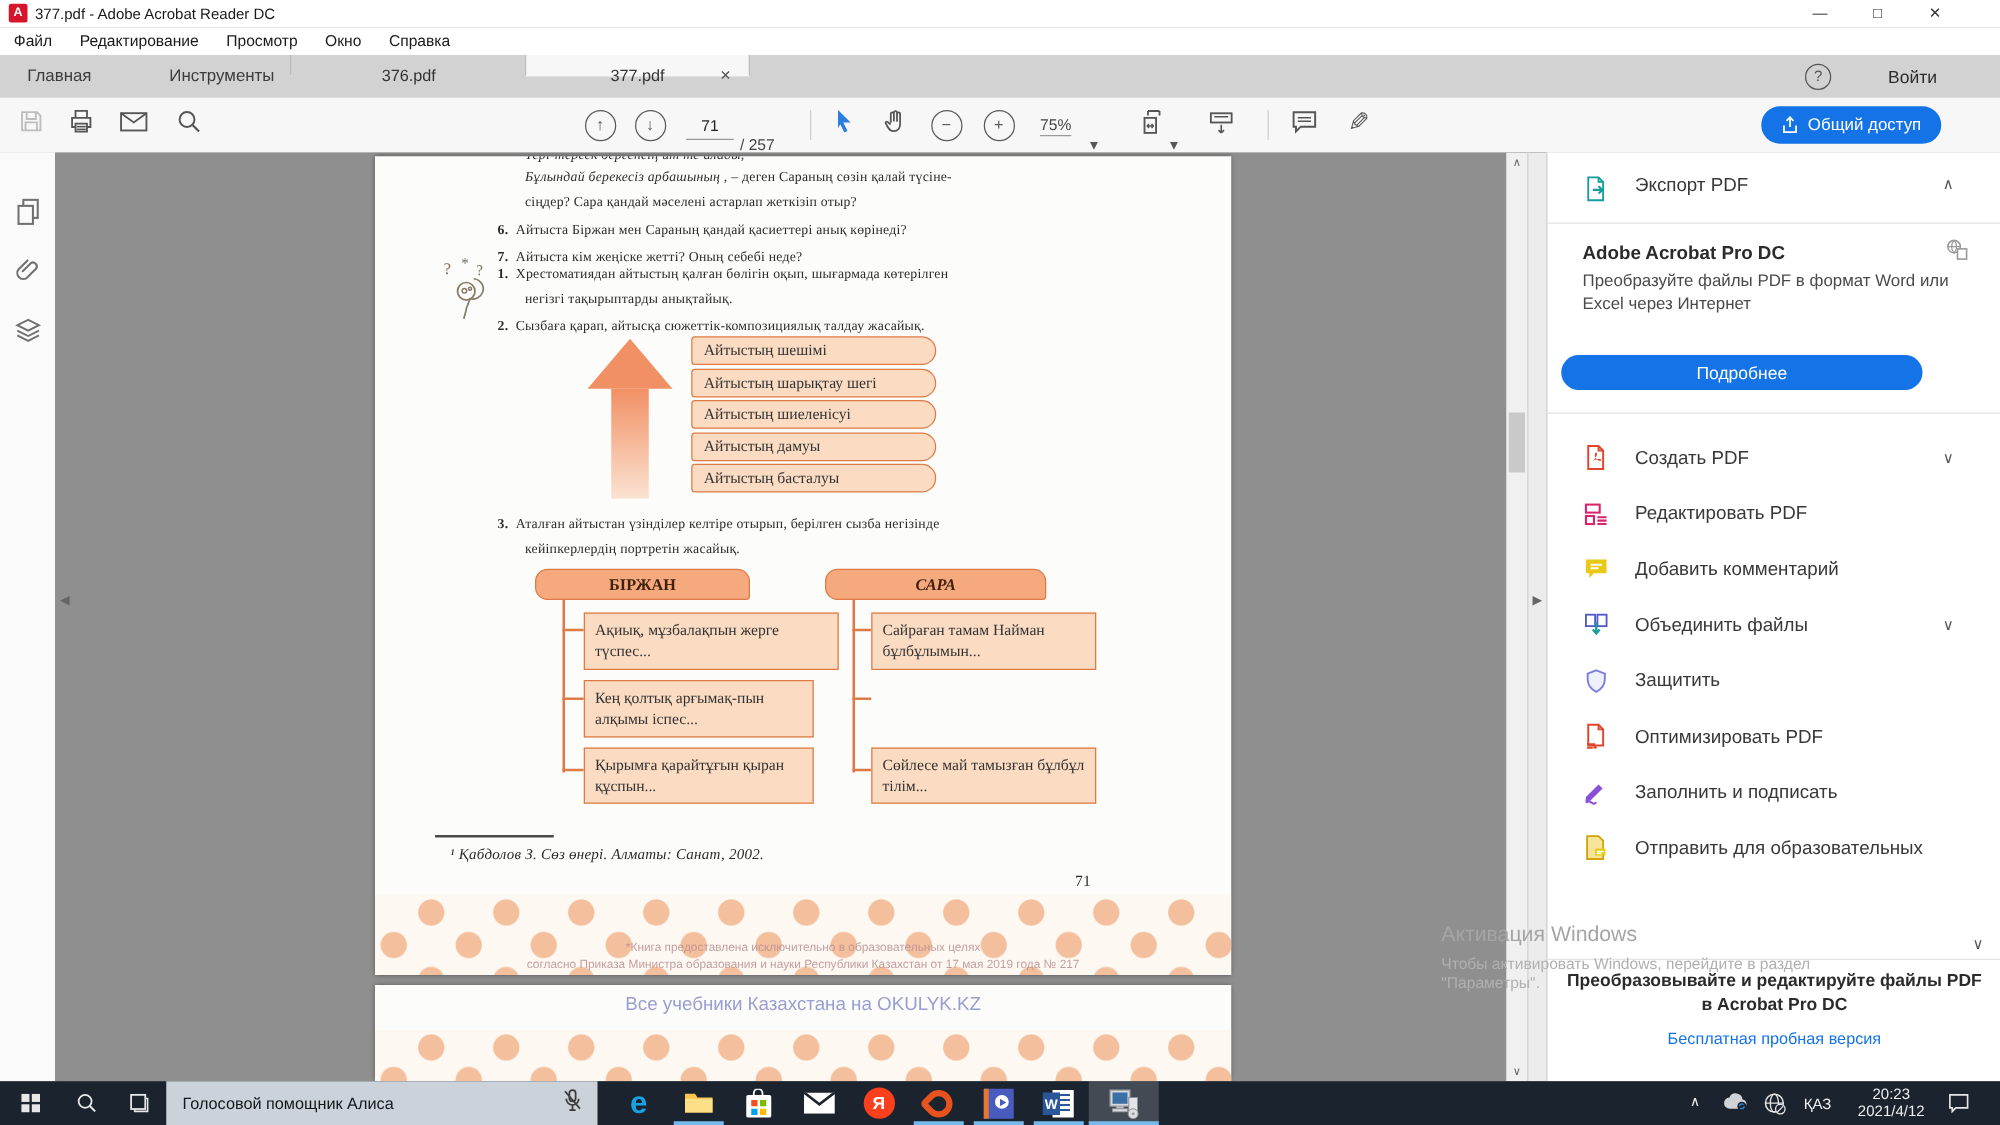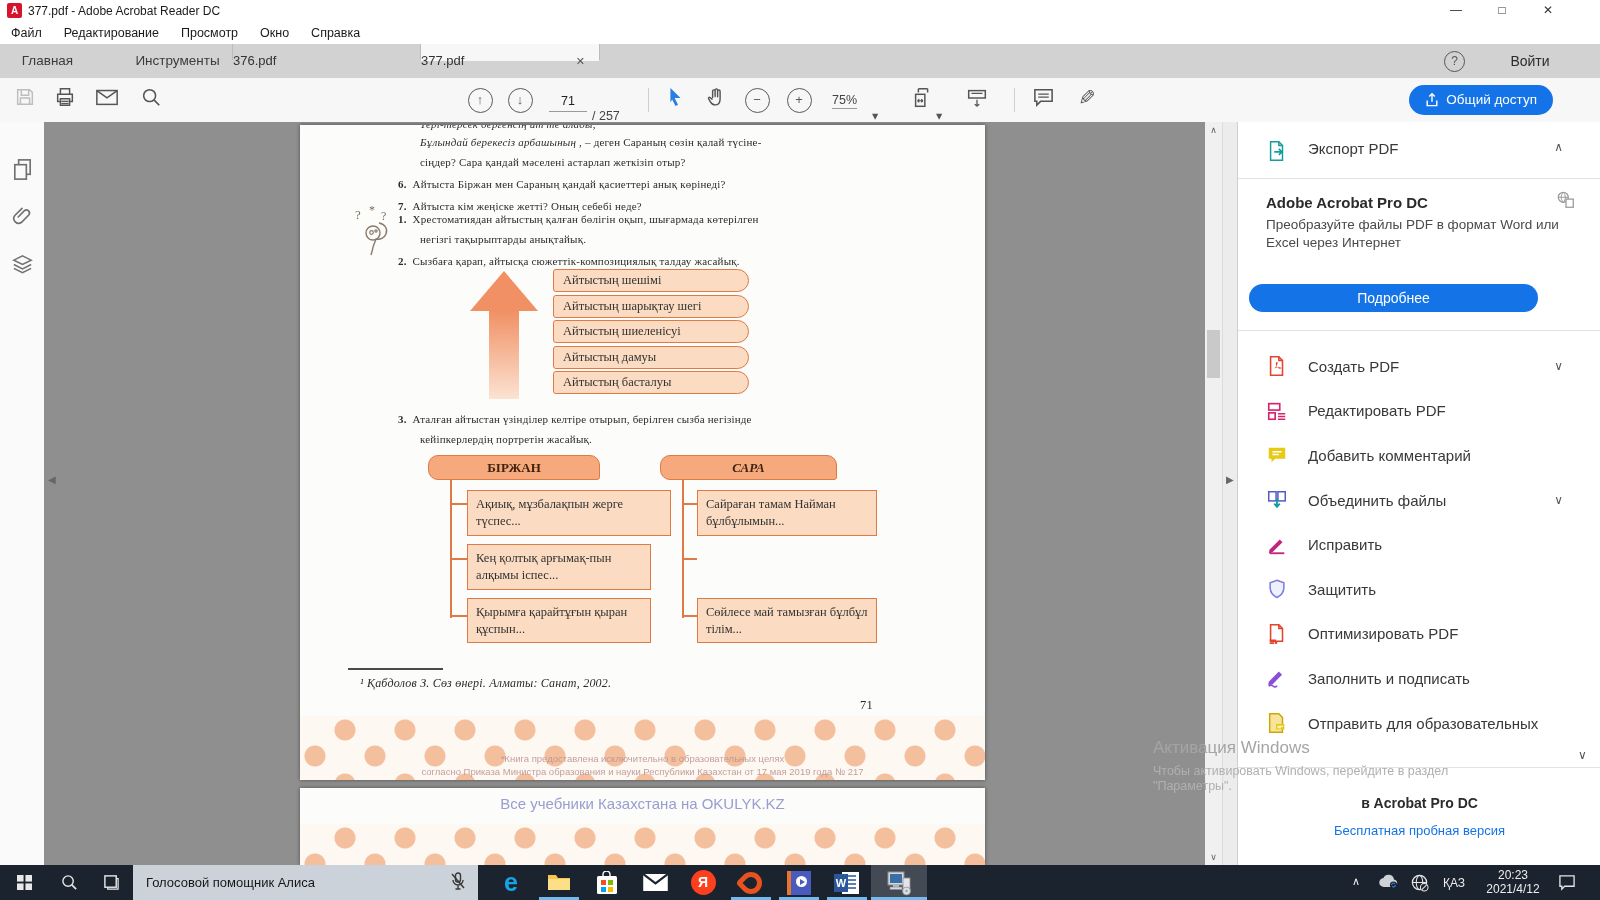--- a/index.html
+++ b/index.html
@@ -10,21 +10,21 @@
   #titlebar{position:absolute;left:0;top:0;width:1600px;height:22px;background:#fff;}
   #titlebar .appic{position:absolute;left:7px;top:3px;width:15px;height:15px;background:#d6152c;
      border-radius:2px;color:#fff;font-size:10px;font-weight:bold;text-align:center;line-height:15px;}
   #win-title{position:absolute;left:28px;top:0;height:22px;line-height:22px;font-size:12px;color:#1a1a1a;}
   .winbtn{position:absolute;top:0;width:44px;height:22px;text-align:center;line-height:20px;font-size:12px;color:#333;}
   #menubar{position:absolute;left:0;top:22px;width:1600px;height:22px;background:#fff;}
   .menu-item{float:left;height:22px;line-height:22px;font-size:12.5px;color:#1a1a1a;padding:0 11px;}
   
   #tabbar{position:absolute;left:0;top:44px;width:1600px;height:34px;background:#d2d2d2;border-bottom:1px solid #bcbcbc;}
   .tb-link{position:absolute;top:0;height:34px;line-height:34px;font-size:13.5px;color:#3c3c3c;text-align:center;}
-  .doc-tab{position:absolute;top:0;height:16px;line-height:34px;font-size:13px;color:#333;
+  .doc-tab{position:absolute;top:0;height:16px;line-height:34px;font-size:13px;color:#333;text-align:center;
            border-left:1px solid #bcbcbc;}
   .doc-tab.active{background:#f7f7f7;border-right:1px solid #bcbcbc;border-bottom:1px solid #f7f7f7;}
   .tab-close{position:absolute;right:14px;top:0;font-size:11px;color:#555;cursor:default;}
   .help-circle{position:absolute;width:19px;height:19px;border:1.6px solid #555;border-radius:50%;
      text-align:center;line-height:18px;font-size:12px;color:#555;}
   
   #toolbar{position:absolute;left:0;top:78px;width:1600px;height:44px;background:#f7f7f7;border-bottom:1px solid #bfbfbf;}
   .tbtn{position:absolute;top:8px;width:30px;height:28px;text-align:center;}
   .circ{width:23px;height:23px;border:1.6px solid #5a5a5a;border-radius:50%;color:#5a5a5a;
         font-size:13px;line-height:21px;text-align:center;margin:2px auto;}
@@ -369,27 +369,20 @@
         <span class="ic"><svg width="22" height="22" viewBox="0 0 24 24">
               <rect x="3" y="3" width="8" height="10" fill="#fff" stroke="#5258c9" stroke-width="1.6"></rect>
               <rect x="13" y="3" width="8" height="10" fill="#fff" stroke="#5258c9" stroke-width="1.6"></rect>
               <path d="M12 10v9M9 16l3 3.5 3-3.5" fill="none" stroke="#149c9e" stroke-width="2"></path>
             </svg></span>
         <span class="sb-label">Объединить файлы</span>
         <span class="sb-chev">∨</span>
       </div>
       <div class="sb-item">
         <span class="ic"><svg width="22" height="22" viewBox="0 0 24 24">
-              <path d="M4 17L15 6l3 3L7 20l-4 1z" fill="#c0267e"></path>
-              <path d="M4 21h16" stroke="#c0267e" stroke-width="2"></path>
-            </svg></span>
-        <span class="sb-label">Исправить</span>
-      </div>
-      <div class="sb-item">
-        <span class="ic"><svg width="22" height="22" viewBox="0 0 24 24">
               <path d="M12 2.5l7.5 2.8v5.2c0 5.2-3.2 8.5-7.5 10.7-4.3-2.2-7.5-5.5-7.5-10.7V5.3z" fill="#eef0fc" stroke="#7a7fe0" stroke-width="1.7"></path>
             </svg></span>
         <span class="sb-label">Защитить</span>
       </div>
       <div class="sb-item">
         <span class="ic"><svg width="22" height="22" viewBox="0 0 24 24">
               <path d="M5 2h9l4 4v14H5z" fill="#fff" stroke="#e4442c" stroke-width="1.7"></path>
               <path d="M14 2v4h4" fill="none" stroke="#e4442c" stroke-width="1.7"></path>
               <path d="M4 19h7M4 22h5" stroke="#e4442c" stroke-width="1.8"></path>
               <circle cx="11" cy="21.5" r="1.4" fill="#e4442c"></circle>
@@ -407,20 +400,21 @@
         <span class="ic"><svg width="22" height="22" viewBox="0 0 24 24">
               <path d="M4 2h10l4 4v16H4z" fill="#f6e49a" stroke="#cfa50a" stroke-width="1.6"></path>
               <rect x="11" y="13" width="9" height="6" fill="#e8c916"></rect>
               <path d="M12.5 15.5h6M12.5 17.2h4" stroke="#fff" stroke-width="1.2"></path>
             </svg></span>
         <span class="sb-label">Отправить для образовательных</span>
       </div>
     </div>
     <span class="abs" style="left:340px;top:626px;font-size:12px;color:#555;">∨</span>
     <div class="sb-divider" style="top:645px;"></div>
+    <div class="sb-footer" style="top:654px;">Преобразовывайте и редактируйте файлы PDF</div>
     <div class="sb-footer" style="top:673px;">в Acrobat Pro DC</div>
     <div class="sb-link" style="top:701px;">Бесплатная пробная версия</div>
   </div>
 
   <div id="watermark">
     <div class="w1">Активация Windows</div>
     <div class="w2">Чтобы активировать Windows, перейдите в раздел</div>
     <div class="w2" style="margin-top:1px;">"Параметры".</div>
   </div>
 

